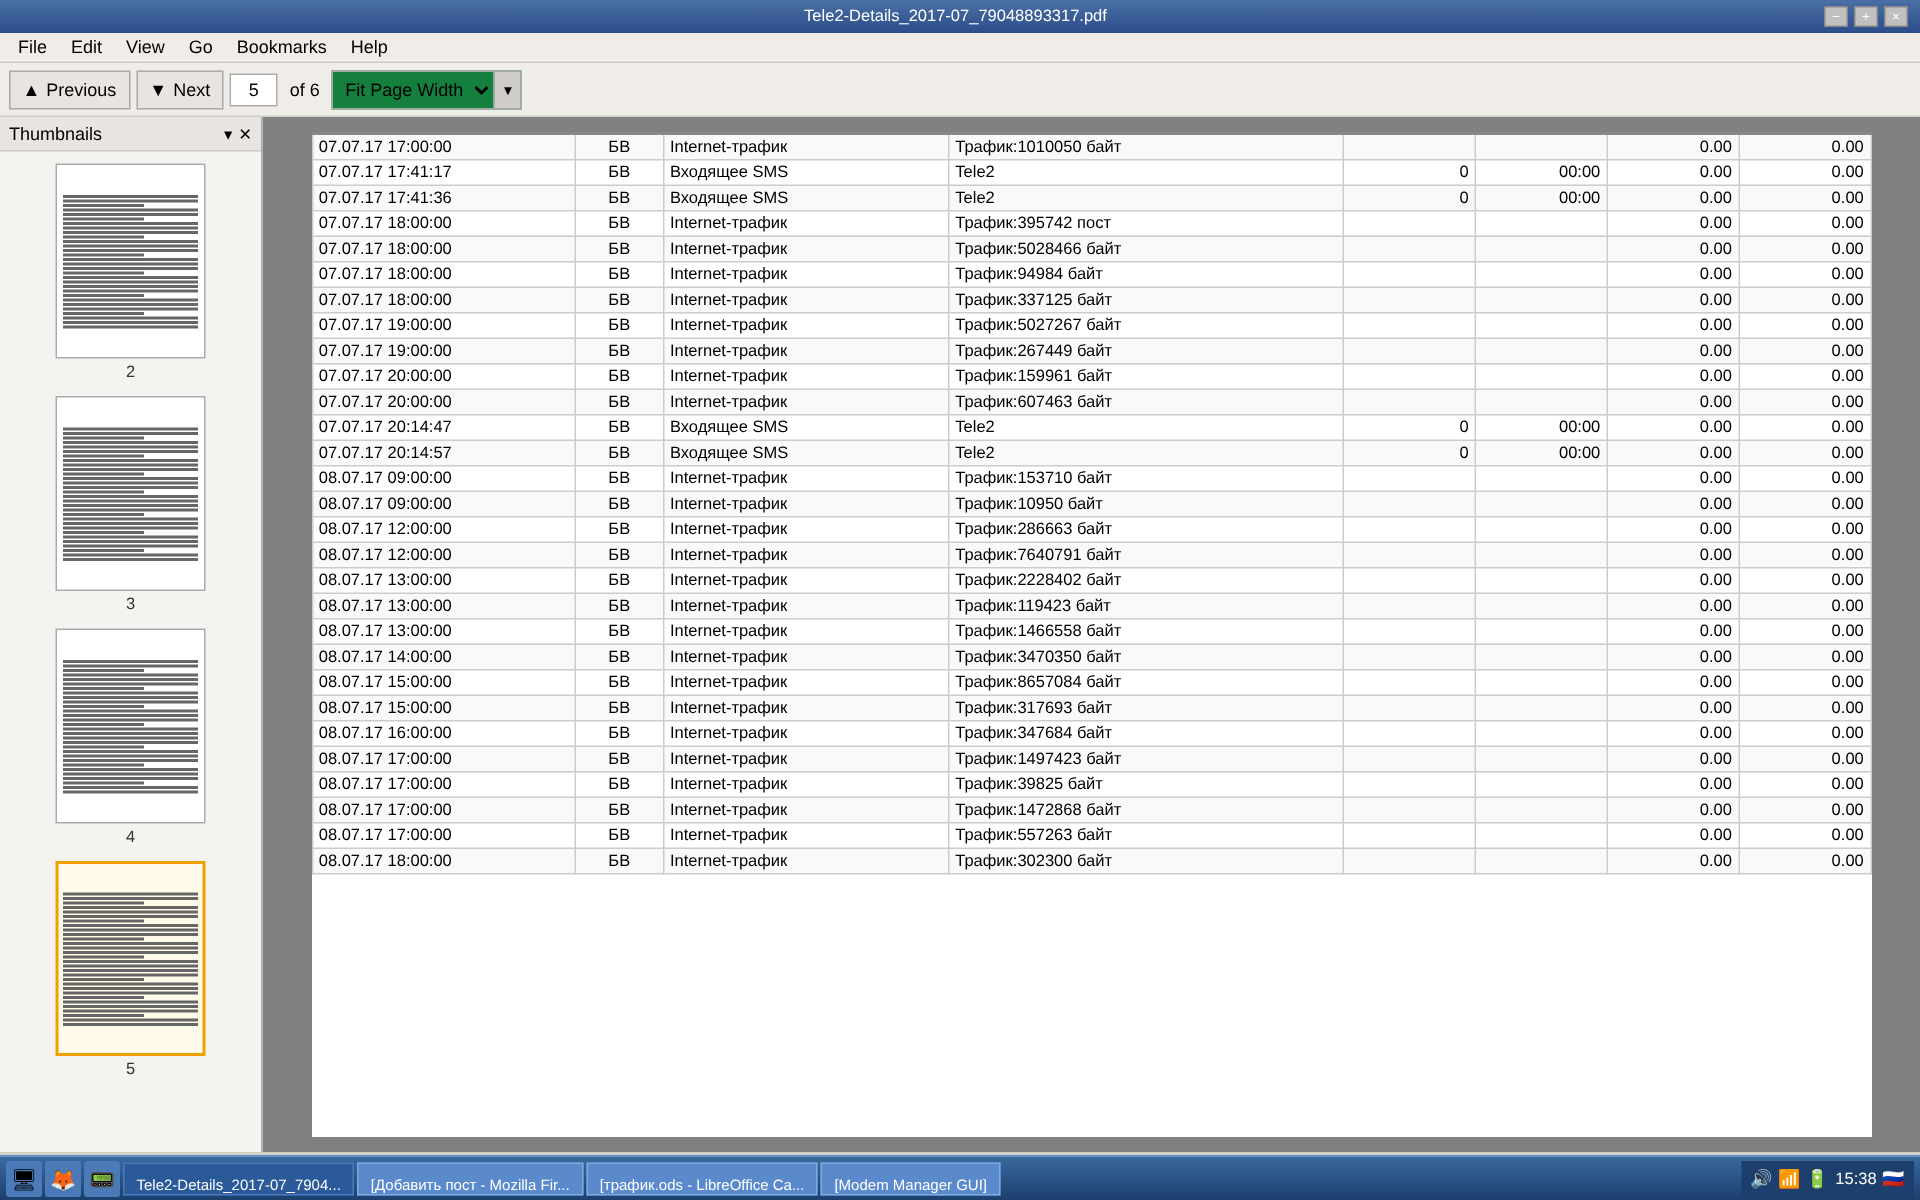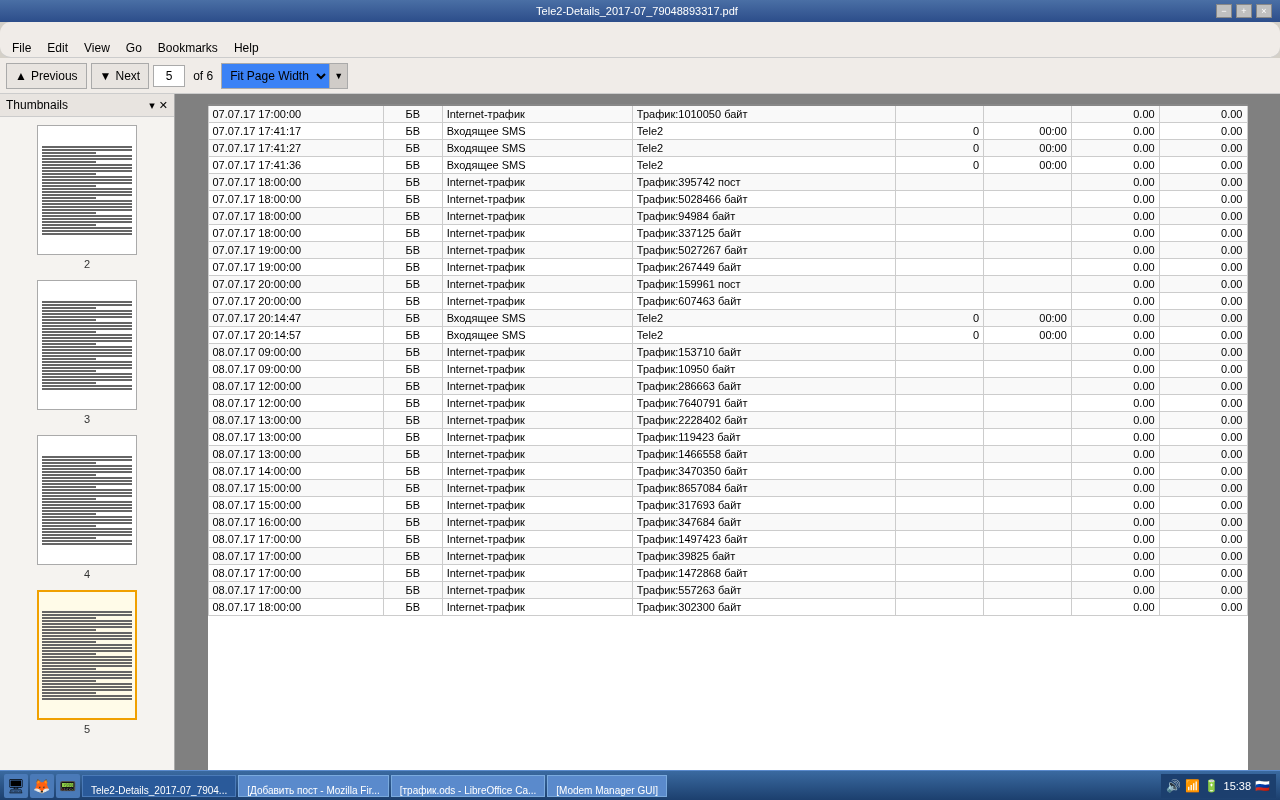--- a/index.html
+++ b/index.html
@@ -22,26 +22,25 @@
       background: #c0c0c0;
       border: 1px solid #888;
       font-size: 9px;
       display: flex; align-items: center; justify-content: center;
       cursor: pointer;
     }
 
     
     .menu-bar {
       background: #f0ece8;
-      height: 36px;
+      height: 20px;
       display: flex;
-      align-items: flex-end;
+      align-items: flex-start;
       padding: 0 4px;
       border-bottom: 1px solid #ccc;
-      border-radius: 11px;
     }
     .menu-item {
       padding: 2px 8px;
       font-size: 12px;
       cursor: pointer;
     }
 
     
     .toolbar {
       background: #f0ece8;
@@ -66,21 +65,21 @@
       border: 1px solid #aaa;
       text-align: center;
       font-size: 12px;
       background: white;
     }
     .page-of { font-size: 12px; padding: 0 4px; }
     .fit-dropdown {
       height: 26px;
       display: flex; 
       border: 1px solid #aaa;
-      background: #3b82f6;
+      background: #15803d;
     }
     .fit-select {
       height: 24px;
       border: none;
       background: transparent;
       font-size: 12px;
       padding: 0 4px;
       cursor: pointer;
     }
     .fit-dropdown-arrow {
@@ -451,40 +450,30 @@
               <td class="col-date">07.07.17 17:41:17</td>
               <td class="col-type">БВ</td>
               <td class="col-service">Входящее SMS</td>
               <td class="col-detail">Tele2</td>
               <td class="col-num">0</td>
               <td class="col-time">00:00</td>
               <td class="col-cost1">0.00</td>
               <td class="col-cost2">0.00</td>
             </tr>
             <tr>
-              <td class="col-date">07.07.17 17:41:27</td>
+              <td class="col-date">07.07.17 17:41:36</td>
               <td class="col-type">БВ</td>
               <td class="col-service">Входящее SMS</td>
               <td class="col-detail">Tele2</td>
               <td class="col-num">0</td>
               <td class="col-time">00:00</td>
               <td class="col-cost1">0.00</td>
               <td class="col-cost2">0.00</td>
             </tr>
             <tr>
-              <td class="col-date">07.07.17 17:41:36</td>
-              <td class="col-type">БВ</td>
-              <td class="col-service">Входящее SMS</td>
-              <td class="col-detail">Tele2</td>
-              <td class="col-num">0</td>
-              <td class="col-time">00:00</td>
-              <td class="col-cost1">0.00</td>
-              <td class="col-cost2">0.00</td>
-            </tr>
-            <tr>
               <td class="col-date">07.07.17 18:00:00</td>
               <td class="col-type">БВ</td>
               <td class="col-service">Internet-трафик</td>
               <td class="col-detail">Трафик:395742 пост</td>
               <td class="col-num"></td>
               <td class="col-time"></td>
               <td class="col-cost1">0.00</td>
               <td class="col-cost2">0.00</td>
             </tr>
             <tr>
@@ -534,21 +523,21 @@
               <td class="col-detail">Трафик:267449 байт</td>
               <td class="col-num"></td>
               <td class="col-time"></td>
               <td class="col-cost1">0.00</td>
               <td class="col-cost2">0.00</td>
             </tr>
             <tr>
               <td class="col-date">07.07.17 20:00:00</td>
               <td class="col-type">БВ</td>
               <td class="col-service">Internet-трафик</td>
-              <td class="col-detail">Трафик:159961 пост</td>
+              <td class="col-detail">Трафик:159961 байт</td>
               <td class="col-num"></td>
               <td class="col-time"></td>
               <td class="col-cost1">0.00</td>
               <td class="col-cost2">0.00</td>
             </tr>
             <tr>
               <td class="col-date">07.07.17 20:00:00</td>
               <td class="col-type">БВ</td>
               <td class="col-service">Internet-трафик</td>
               <td class="col-detail">Трафик:607463 байт</td>

